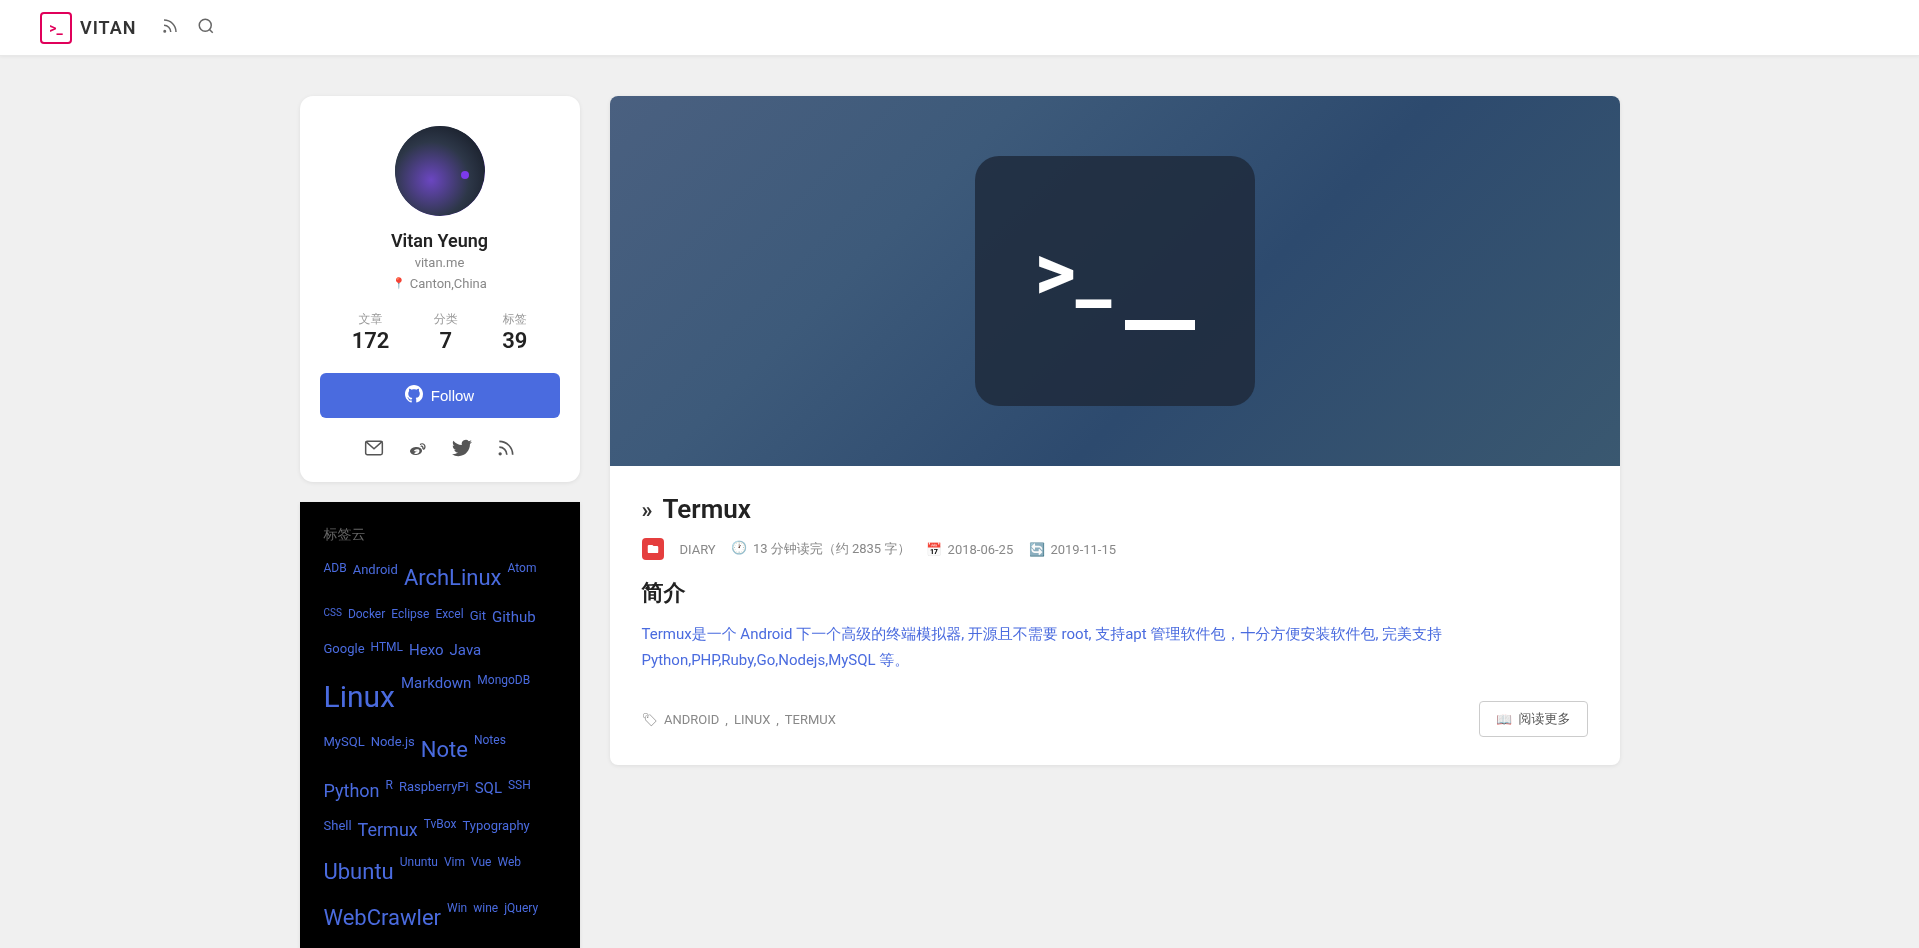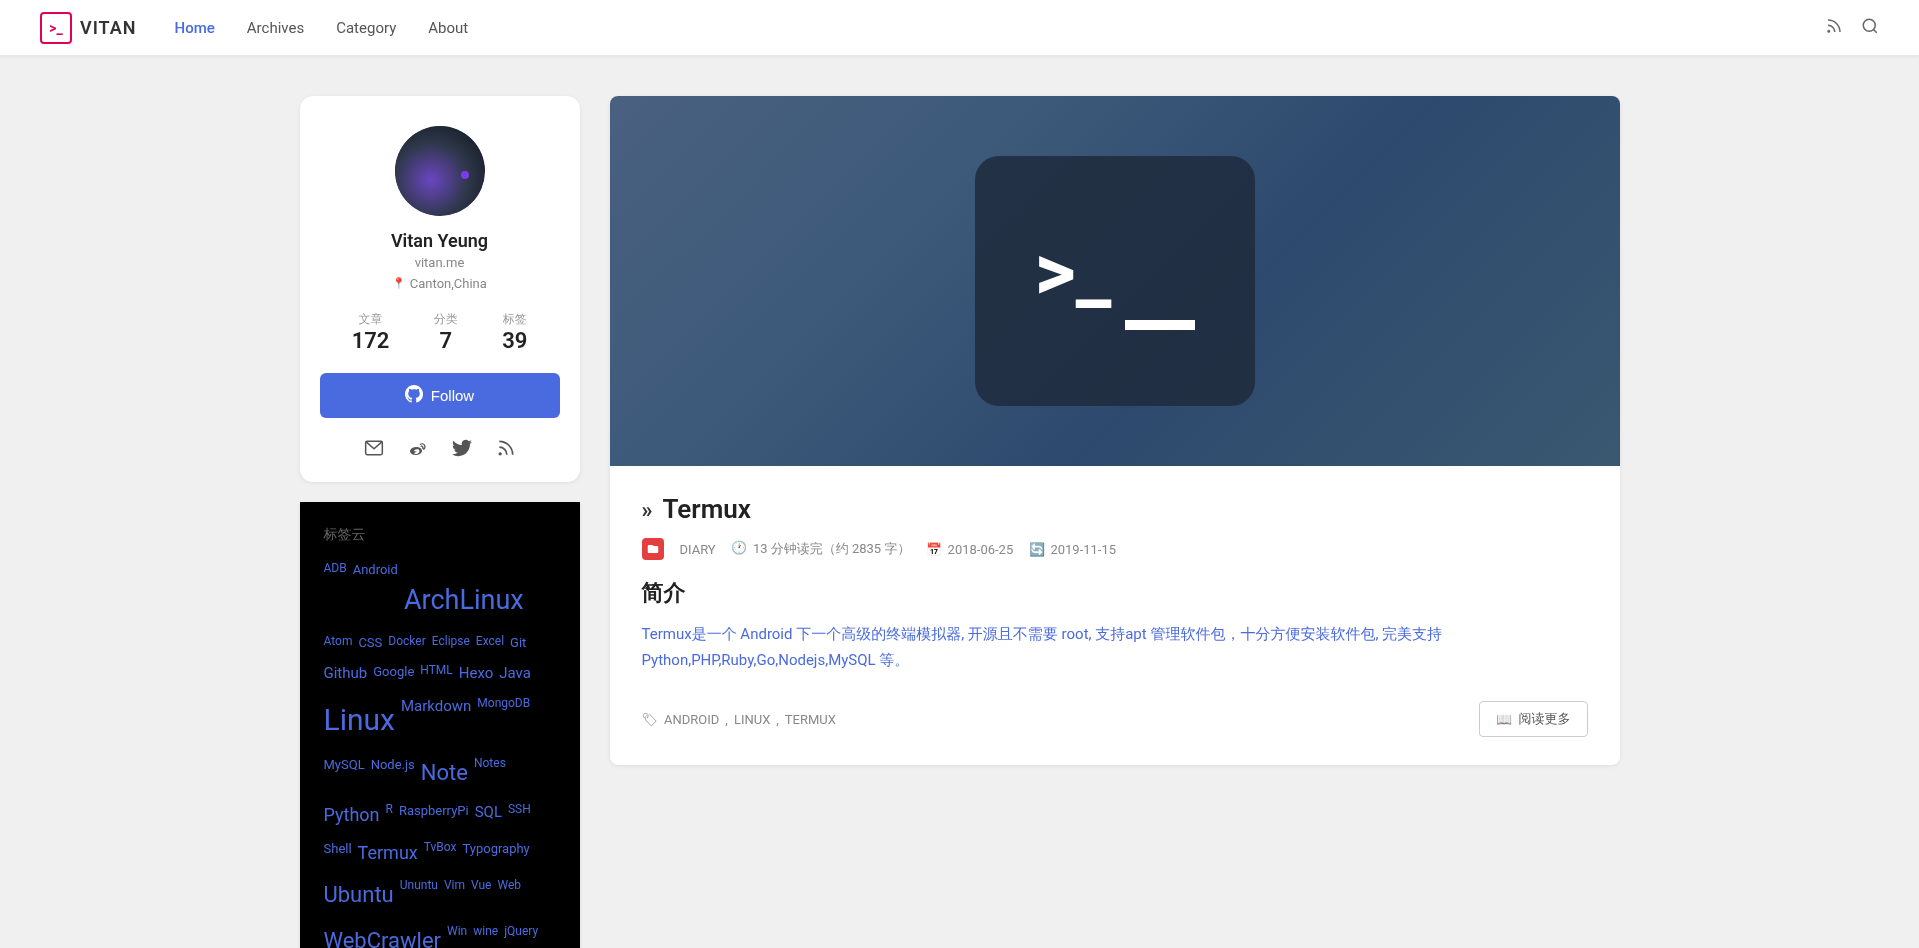--- a/index.html
+++ b/index.html
@@ -365,26 +365,20 @@
 </head>
 <body>
 
 <header class="header">
   <div class="logo-area">
     <div class="logo-icon">
       <span>&gt;_</span>
     </div>
     <span class="logo-text">VITAN</span>
   </div>
-  <nav class="nav-links">
-    <a class="nav-link active">Home</a>
-    <a class="nav-link">Archives</a>
-    <a class="nav-link">Category</a>
-    <a class="nav-link">About</a>
-  </nav>
   <div class="header-actions">
     <span class="header-icon">
       <svg width="18" height="18" viewBox="0 0 24 24" fill="none" stroke="#666" stroke-width="2">
         <path d="M4 11a9 9 0 0 1 9 9"></path>
           <path d="M4 4a16 16 0 0 1 16 16"></path>
           <circle cx="5" cy="19" r="1" fill="#666"></circle>
       </svg>
     </span>
     <span class="header-icon">
       <svg width="18" height="18" viewBox="0 0 24 24" fill="none" stroke="#666" stroke-width="2">
@@ -459,23 +453,23 @@
           </svg>
         </span>
       </div>
     </div>
 
     <div class="tag-cloud-card">
       <div class="tag-cloud-title">标签云</div>
       <div class="tag-cloud" id="tag-cloud-container">
       <a class="tag-item" style="font-size: 12px;">ADB</a> 
           <a class="tag-item" style="font-size: 13px;">Android</a> 
-          <a class="tag-item" style="font-size: 27px; margin-top: 18px;">ArchLinux</a> 
+          <a class="tag-item" style="font-size: 22px;">ArchLinux</a> 
           <a class="tag-item" style="font-size: 12px;">Atom</a> 
-          <a class="tag-item" style="font-size: 13px;">CSS</a> 
+          <a class="tag-item" style="font-size: 10px;">CSS</a> 
           <a class="tag-item" style="font-size: 12px;">Docker</a> 
           <a class="tag-item" style="font-size: 12px;">Eclipse</a> 
           <a class="tag-item" style="font-size: 12px;">Excel</a> 
           <a class="tag-item" style="font-size: 13px;">Git</a> 
           <a class="tag-item" style="font-size: 15px;">Github</a> 
           <a class="tag-item" style="font-size: 13px;">Google</a> 
           <a class="tag-item" style="font-size: 12px;">HTML</a> 
           <a class="tag-item" style="font-size: 15px;">Hexo</a> 
           <a class="tag-item" style="font-size: 15px;">Java</a> 
           <a class="tag-item" style="font-size: 30px;">Linux</a> 

